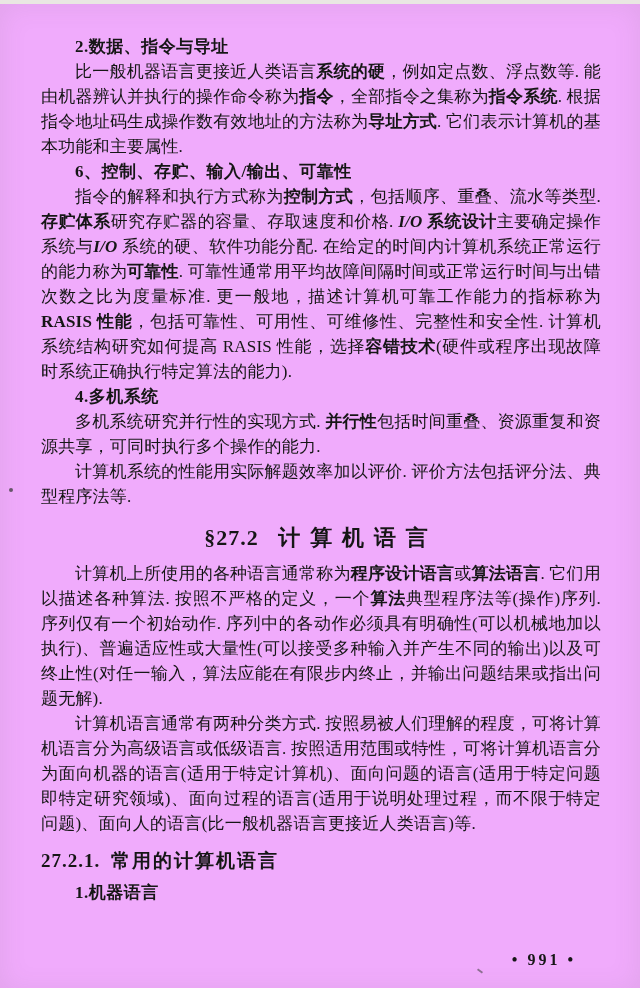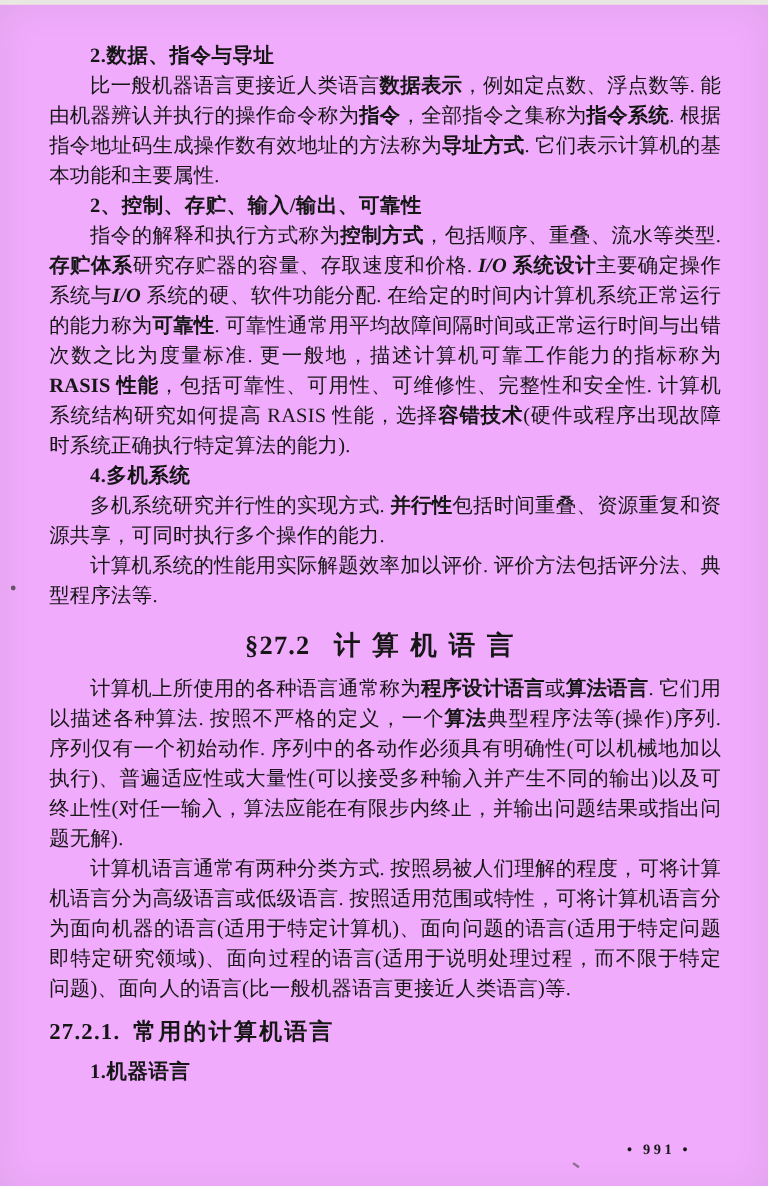--- a/index.html
+++ b/index.html
@@ -49,21 +49,21 @@
     font-size:19px;
     line-height:26px;
     font-weight:bold;
   }
   .subsection-head .num{letter-spacing:1px;}
   .subsection-head .title{letter-spacing:2px;margin-left:6px;}
   .subhead-last{margin-top:5px;}
   .pageno{
     position:absolute;
     right:64px;top:947px;
-    font-size:12px;
+    font-size:16px;
     font-weight:bold;
     letter-spacing:3px;
   }
   .artifact-dot{
     position:absolute;
     left:9px;top:484px;
     width:4px;height:4px;
     border-radius:50%;
     background:#3a3a3a;opacity:.75;
   }
@@ -76,23 +76,23 @@
   }
 </style>
 </head>
 <body>
 
 <div class="page">
   <div class="col">
 
     <h4 class="subhead">2.数据、指令与导址</h4>
 
-    <p class="para"><span>比一般机器语言更接近人类语言</span><span class="b">数据表示</span><span>，例如定点数、浮点数等. 能由机器辨认并执行的操作命令称为</span><span class="b">指令</span><span>，全部指令之集称为</span><span class="b">指令系统</span><span>. 根据指令地址码生成操作数有效地址的方法称为</span><span class="b">导址方式</span><span>. 它们表示计算机的基本功能和主要属性.</span></p>
+    <p class="para"><span>比一般机器语言更接近人类语言</span><span class="b">系统的硬</span><span>，例如定点数、浮点数等. 能由机器辨认并执行的操作命令称为</span><span class="b">指令</span><span>，全部指令之集称为</span><span class="b">指令系统</span><span>. 根据指令地址码生成操作数有效地址的方法称为</span><span class="b">导址方式</span><span>. 它们表示计算机的基本功能和主要属性.</span></p>
 
-    <h4 class="subhead">2、控制、存贮、输入/输出、可靠性</h4>
+    <h4 class="subhead">6、控制、存贮、输入/输出、可靠性</h4>
 
     <p class="para"><span>指令的解释和执行方式称为</span><span class="b">控制方式</span><span>，包括顺序、重叠、流水等类型. </span><span class="b">存贮体系</span><span>研究存贮器的容量、存取速度和价格. </span><span class="b i">I/O </span><span class="b">系统设计</span><span>主要确定操作系统与</span><span class="b i">I/O</span><span> 系统的硬、软件功能分配. 在给定的时间内计算机系统正常运行的能力称为</span><span class="b">可靠性</span><span>. 可靠性通常用平均故障间隔时间或正常运行时间与出错次数之比为度量标准. 更一般地，描述计算机可靠工作能力的指标称为 </span><span class="b">RASIS 性能</span><span>，包括可靠性、可用性、可维修性、完整性和安全性. 计算机系统结构研究如何提高 RASIS 性能，选择</span><span class="b">容错技术</span><span>(硬件或程序出现故障时系统正确执行特定算法的能力).</span></p>
 
     <h4 class="subhead">4.多机系统</h4>
 
     <p class="para"><span>多机系统研究并行性的实现方式. </span><span class="b">并行性</span><span>包括时间重叠、资源重复和资源共享，可同时执行多个操作的能力.</span></p>
 
     <p class="para"><span>计算机系统的性能用实际解题效率加以评价. 评价方法包括评分法、典型程序法等.</span></p>
 
     <h2 class="section-head">

